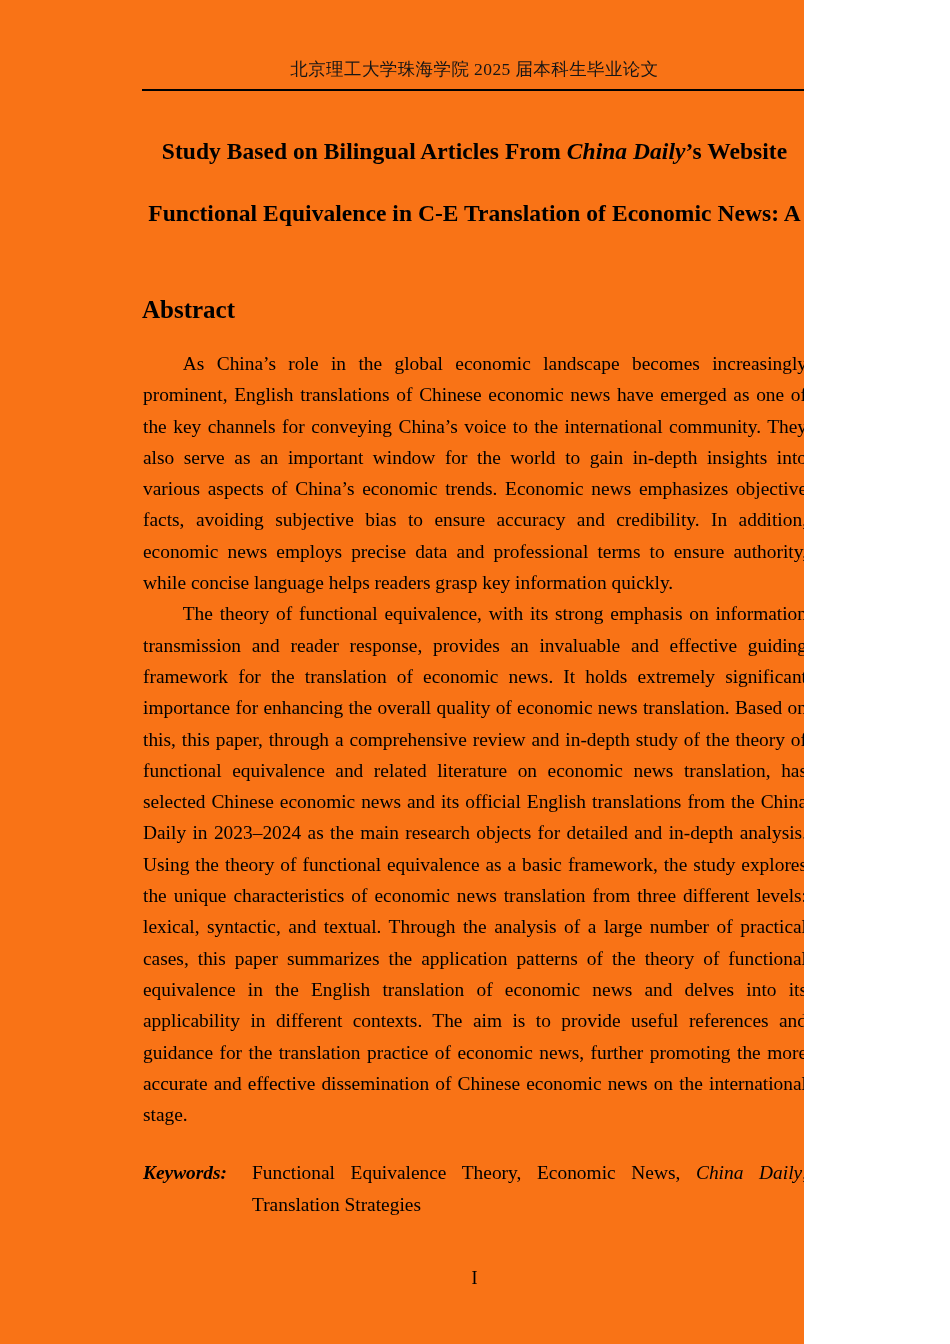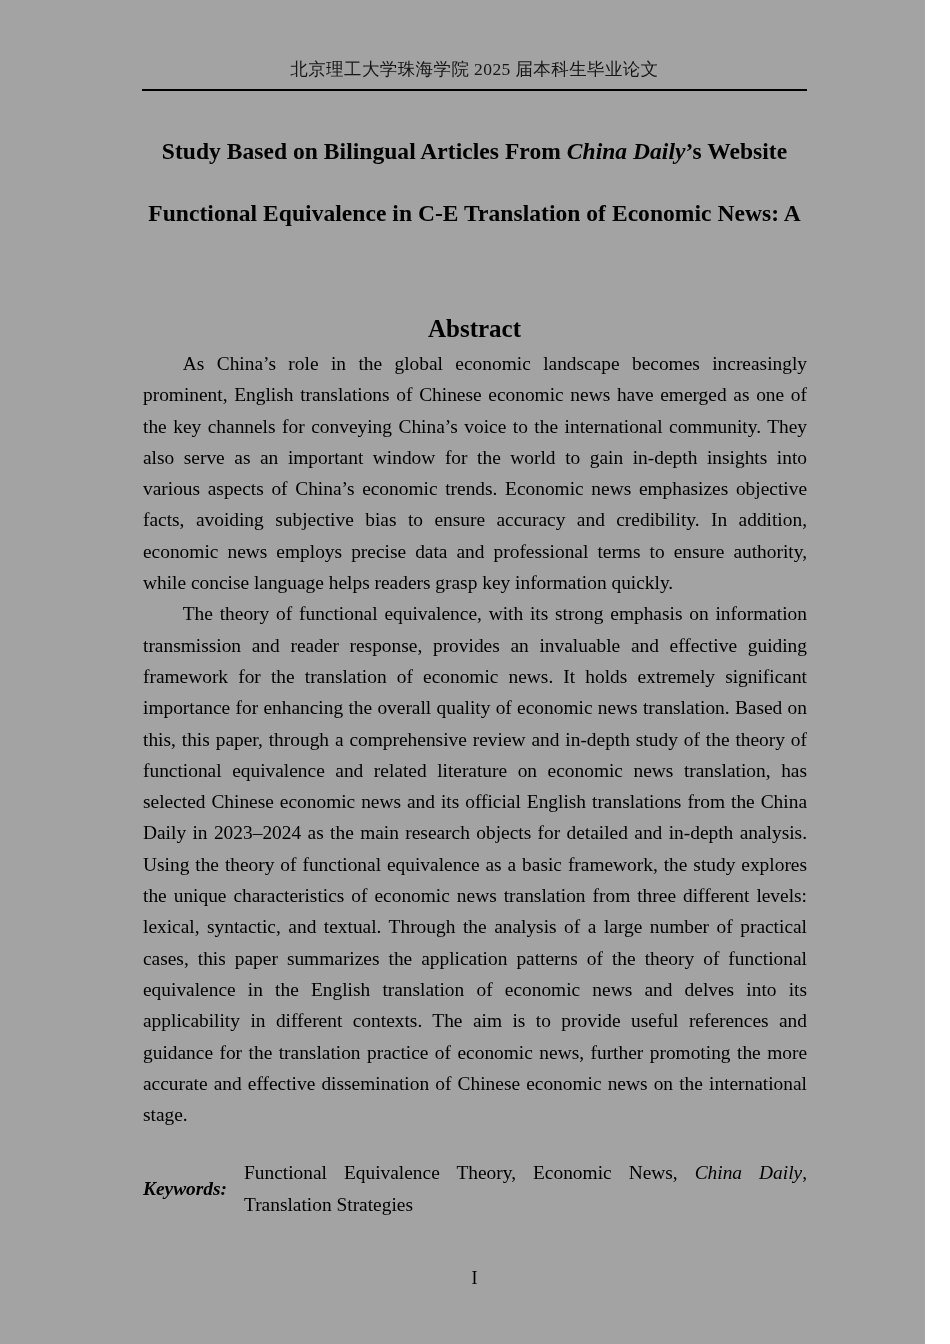--- a/index.html
+++ b/index.html
@@ -6,23 +6,23 @@
     margin: 0;
     padding: 0;
     background: #ffffff;
   }
   body {
     font-family: "Liberation Serif", "DejaVu Serif", serif;
     color: #000000;
   }
   .page {
     position: relative;
-    width: 925px;
+    width: 804px;
     height: 1344px;
-    background: #a3a3a3;
+    background: #f97316;
     overflow: hidden;
     box-sizing: border-box;
   }
 
   
   .page-header {
     position: absolute;
     left: 142px;
     top: 56px;
     width: 665px;
@@ -60,23 +60,22 @@
   .doc-title .ttl-line {
     display: block;
     white-space: nowrap;
   }
   .doc-title i { font-style: italic; }
 
   
   .abstract-heading {
     position: absolute;
     left: 142px;
-    top: 312px;
+    top: 293px;
     width: 665px;
-    text-align: center;
     font-weight: bold;
     font-size: 25px;
     line-height: 34px;
   }
 
   
   .body-block {
     position: absolute;
     left: 143px;
     top: 348px;
@@ -97,21 +96,22 @@
   .keywords-block {
     position: absolute;
     left: 143px;
     top: 1157px;
     width: 664px;
     font-size: 19.4px;
     line-height: 31.8px;
   }
   .kw-row {
     display: flex;
-    align-items: center;
+    align-items: flex-start;
+    gap: 8px;
   }
   .kw-label {
     flex: 0 0 101px;
     font-weight: bold;
     font-style: italic;
     white-space: nowrap;
   }
   .kw-values {
     flex: 1 1 auto;
     text-align: justify;

